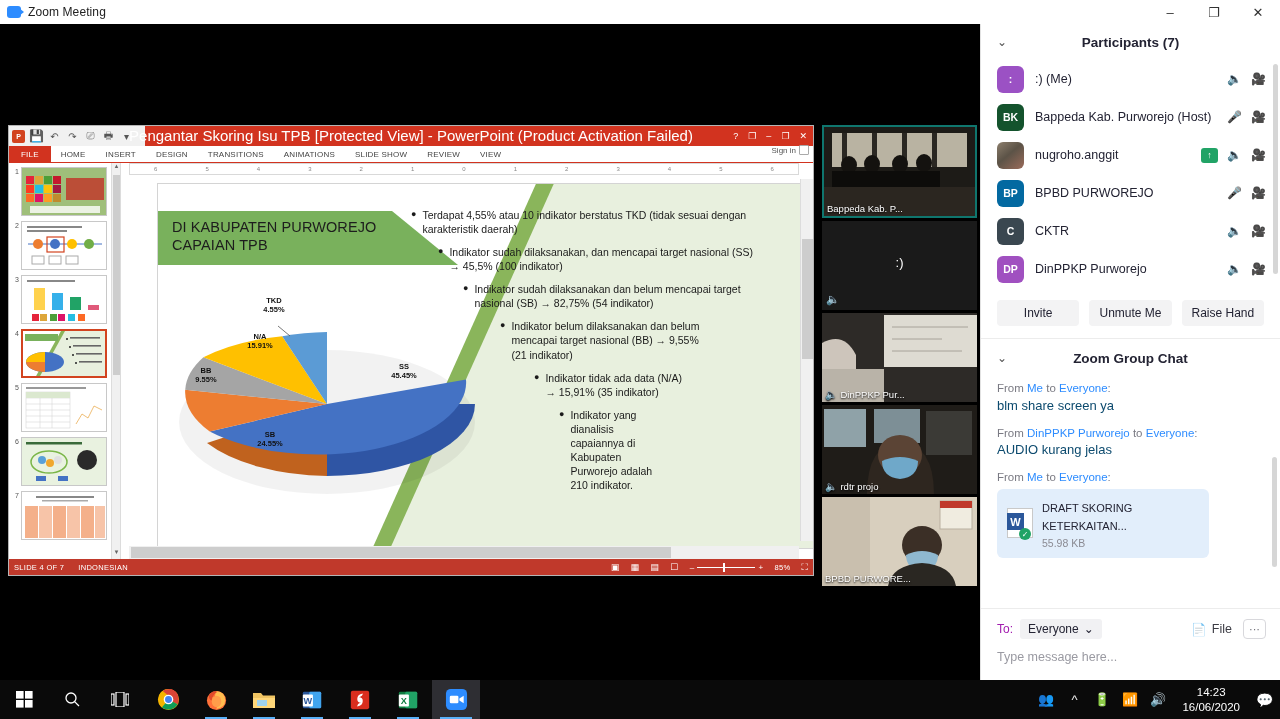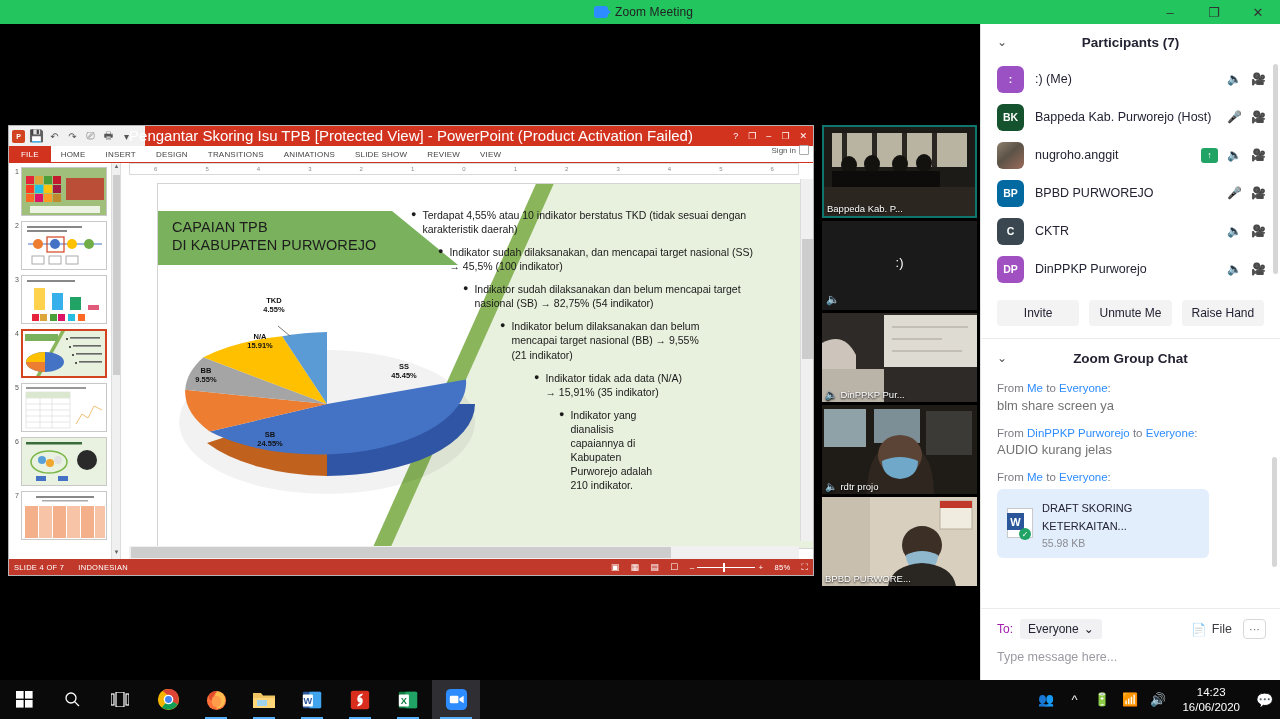--- a/index.html
+++ b/index.html
@@ -10,21 +10,21 @@
     position: relative;
   }
 
   
   #zoom-window {
     position: absolute; left: 0; top: 0; width: 1280px; height: 680px;
     background: #000;
   }
   #zoom-titlebar {
     position: absolute; left: 0; top: 0; width: 1280px; height: 24px;
-    background: #22c55e; display: flex; align-items: center; justify-content: center;
+    background: #ffffff; display: flex; align-items: center;
   }
   #zoom-titlebar .tb-icon {
     width: 14px; height: 12px; margin-left: 7px; margin-right: 7px;
     background: #2d8cff; border-radius: 3px; position: relative; flex: none;
   }
   #zoom-titlebar .tb-icon::after {
     content: ""; position: absolute; right: -3px; top: 2px;
     border-left: 5px solid #2d8cff; border-top: 4px solid transparent;
     border-bottom: 4px solid transparent;
   }
@@ -176,21 +176,21 @@
   #pbuttons { display: flex; gap: 10px; padding: 8px 16px 12px 16px; border-bottom: 1px solid #ececec; }
   .pbtn { flex: 1; height: 26px; background: #f3f3f4; border-radius: 4px; font-size: 12px; color: #232333;
           display: flex; align-items: center; justify-content: center; border: none; }
 
   #chat-head { height: 38px; }
   #chat-body { position: relative; height: 232px; padding: 4px 14px 0 16px; overflow: hidden;
                border-bottom: 1px solid #ececec; }
   .msg { margin-bottom: 11px; }
   .msg .from { font-size: 11.5px; color: #7a7a83; line-height: 1.35; }
   .msg .from b { color: #2d8cff; font-weight: normal; }
-  .msg .text { font-size: 13px; color: #737373; line-height: 1.4; }
+  .msg .text { font-size: 13px; color: #0c4a6e; line-height: 1.4; }
   .filecard { background: #e2eefb; border-radius: 6px; padding: 9px 10px; display: flex;
               align-items: center; gap: 9px; width: 212px; margin-top: 3px; }
   .wordic { width: 26px; height: 30px; position: relative; flex: none; }
   .wordic .pg { position: absolute; inset: 0; background: #fff; border: 1px solid #c9c9c9; }
   .wordic .sq { position: absolute; left: 0; top: 5px; width: 17px; height: 17px; background: #2b579a;
                 color: #fff; font-size: 11px; font-weight: bold; display: flex; align-items: center;
                 justify-content: center; }
   .wordic .chk { position: absolute; right: 2px; bottom: -2px; width: 12px; height: 12px; border-radius: 50%;
                  background: #21a366; color: #fff; font-size: 8px; display: flex; align-items: center;
                  justify-content: center; }
@@ -447,22 +447,22 @@
           <span>5</span>
           <span>6</span>
         </div>
 
         <div id="slide-area">
           <div id="slide">
             <div class="sl-greenpanel"></div>
             <div class="sl-greenstripe"></div>
             <div class="sl-titlebar"></div>
             <div class="sl-title">
+              <div>DI KABUPATEN PURWOREJO</div>
               <div>CAPAIAN TPB</div>
-              <div>DI KABUPATEN PURWOREJO</div>
             </div>
 
             <div class="sl-bullets">
               <div class="bl" style="padding-left:0px;width:378px">
                 <span class="dot">●</span>
                 <span class="txt">Terdapat 4,55% atau 10 indikator berstatus TKD (tidak sesuai dengan karakteristik daerah)</span>
               </div>
               <div class="bl" style="padding-left:27px;width:350px">
                 <span class="dot">●</span>
                 <span class="txt">Indikator sudah dilaksanakan, dan mencapai target nasional (SS) → 45,5% (100 indikator)</span>

